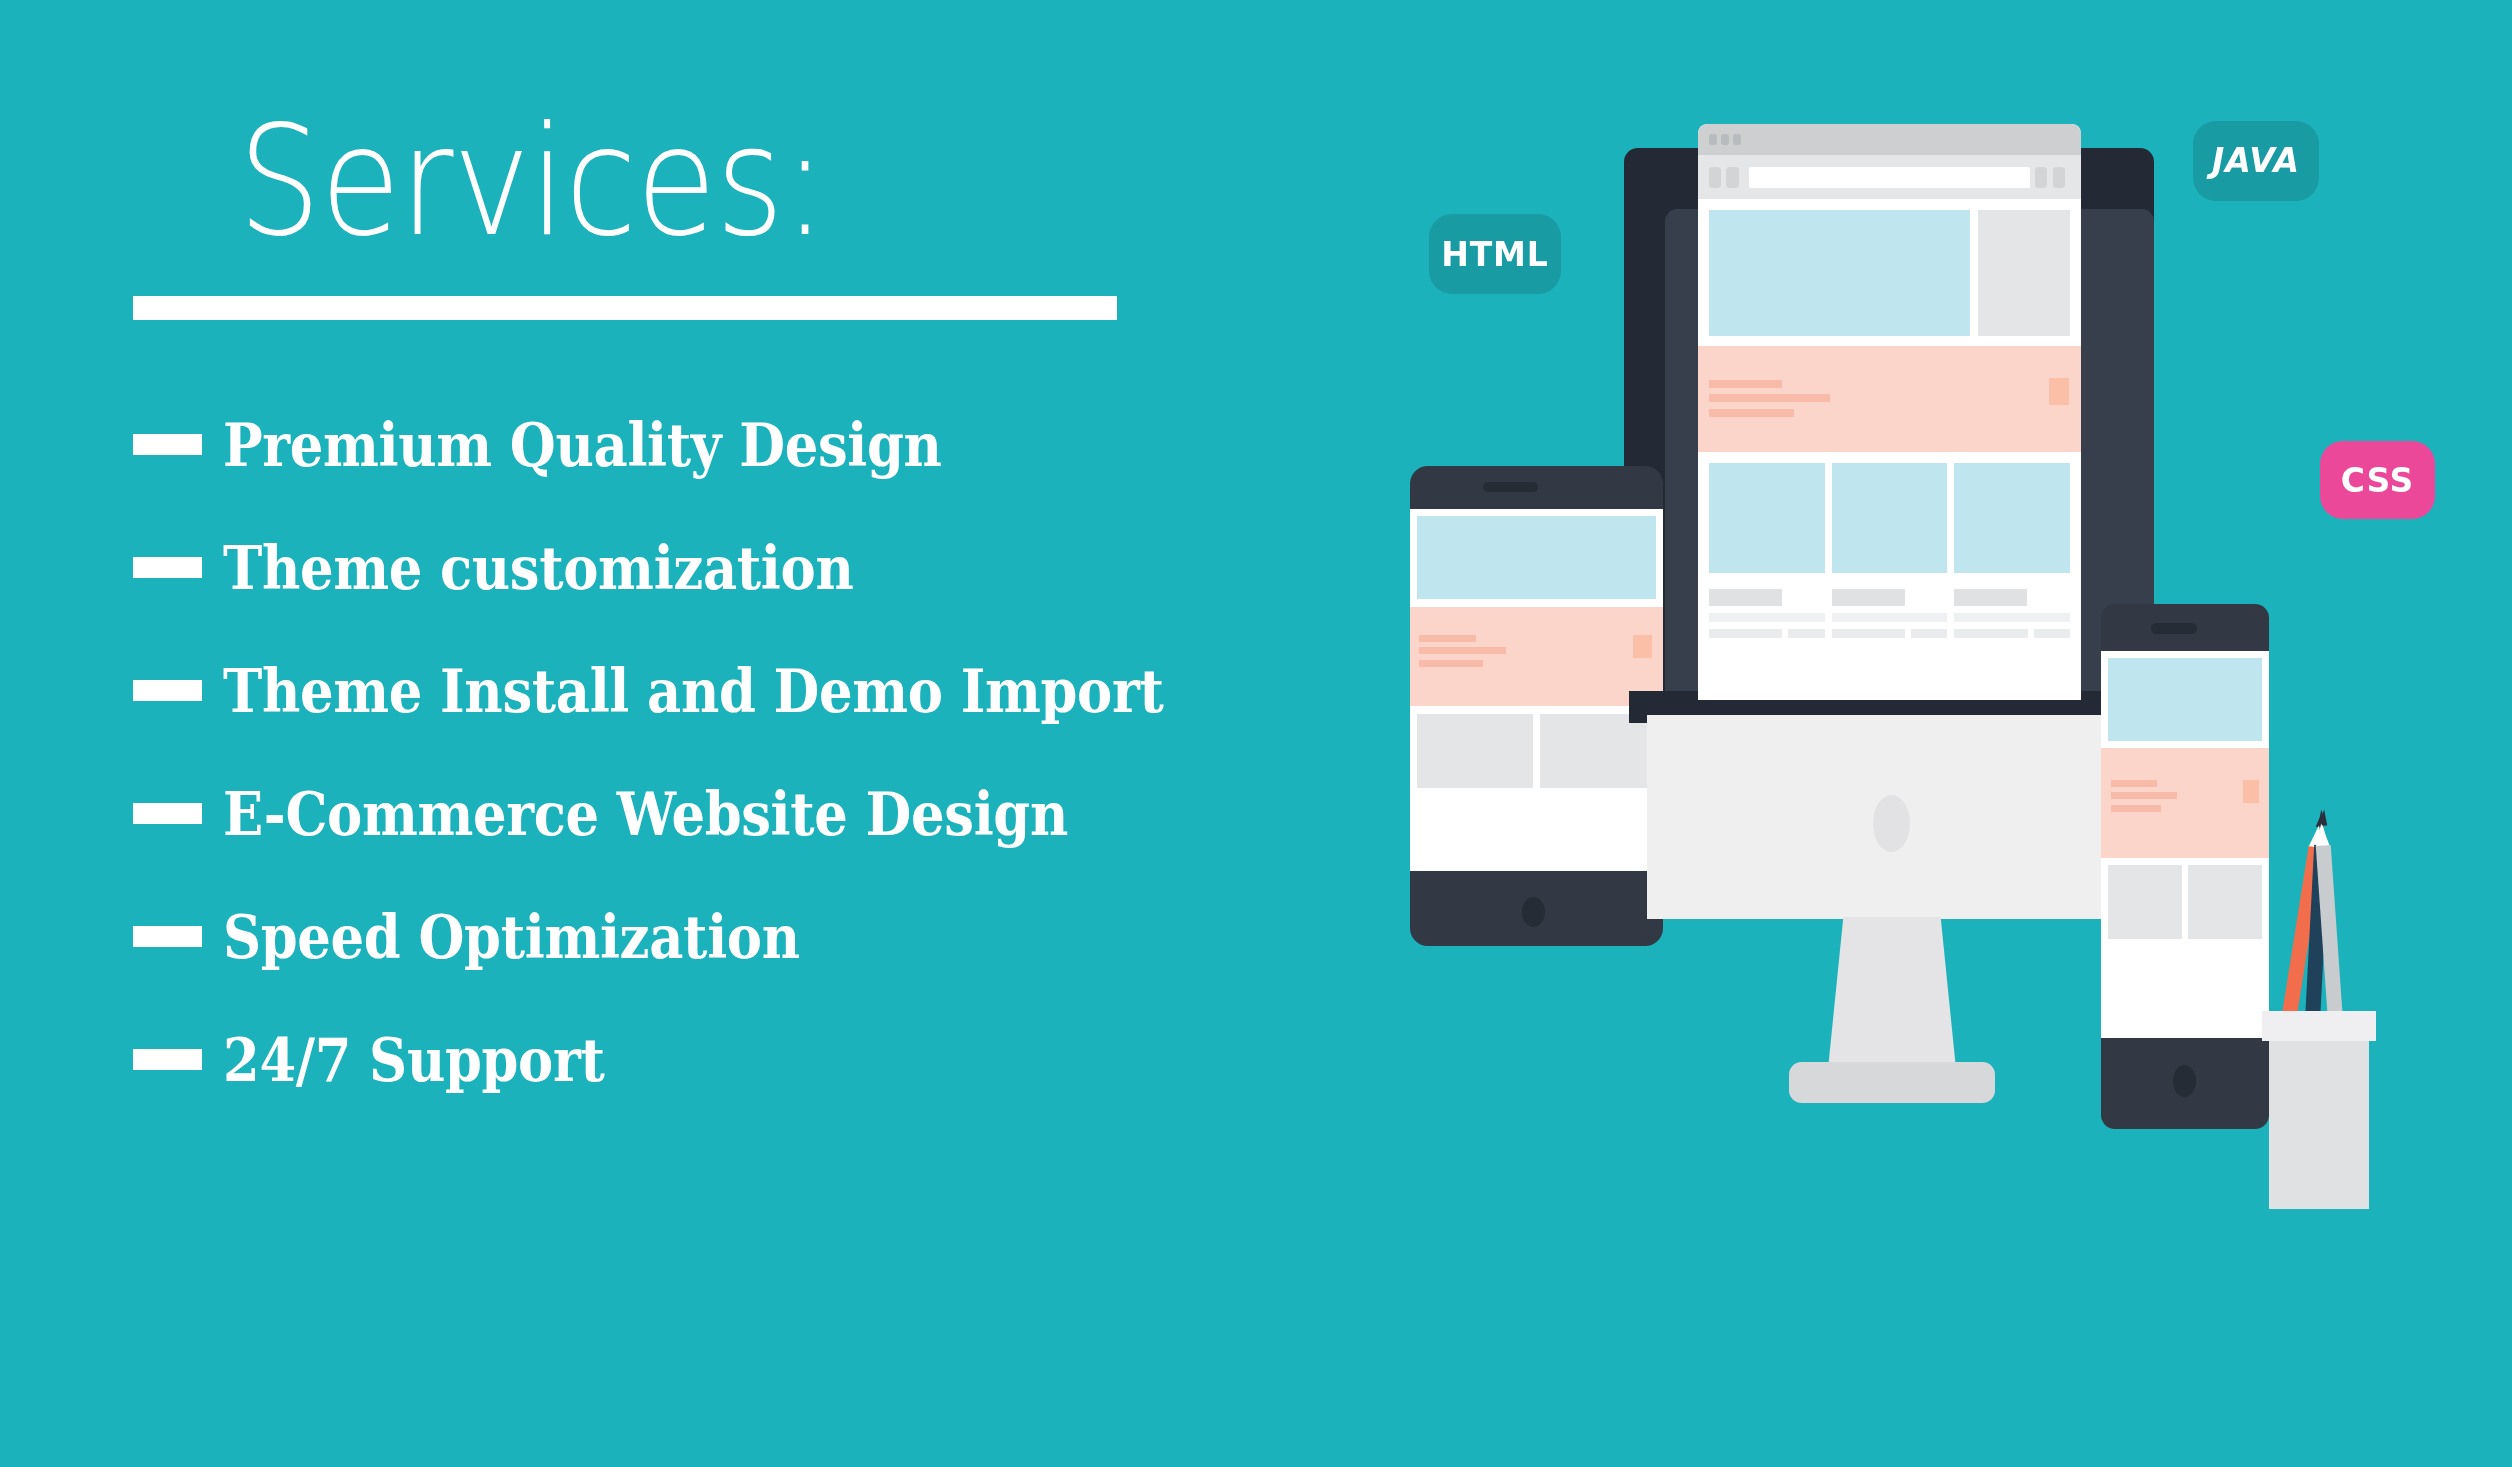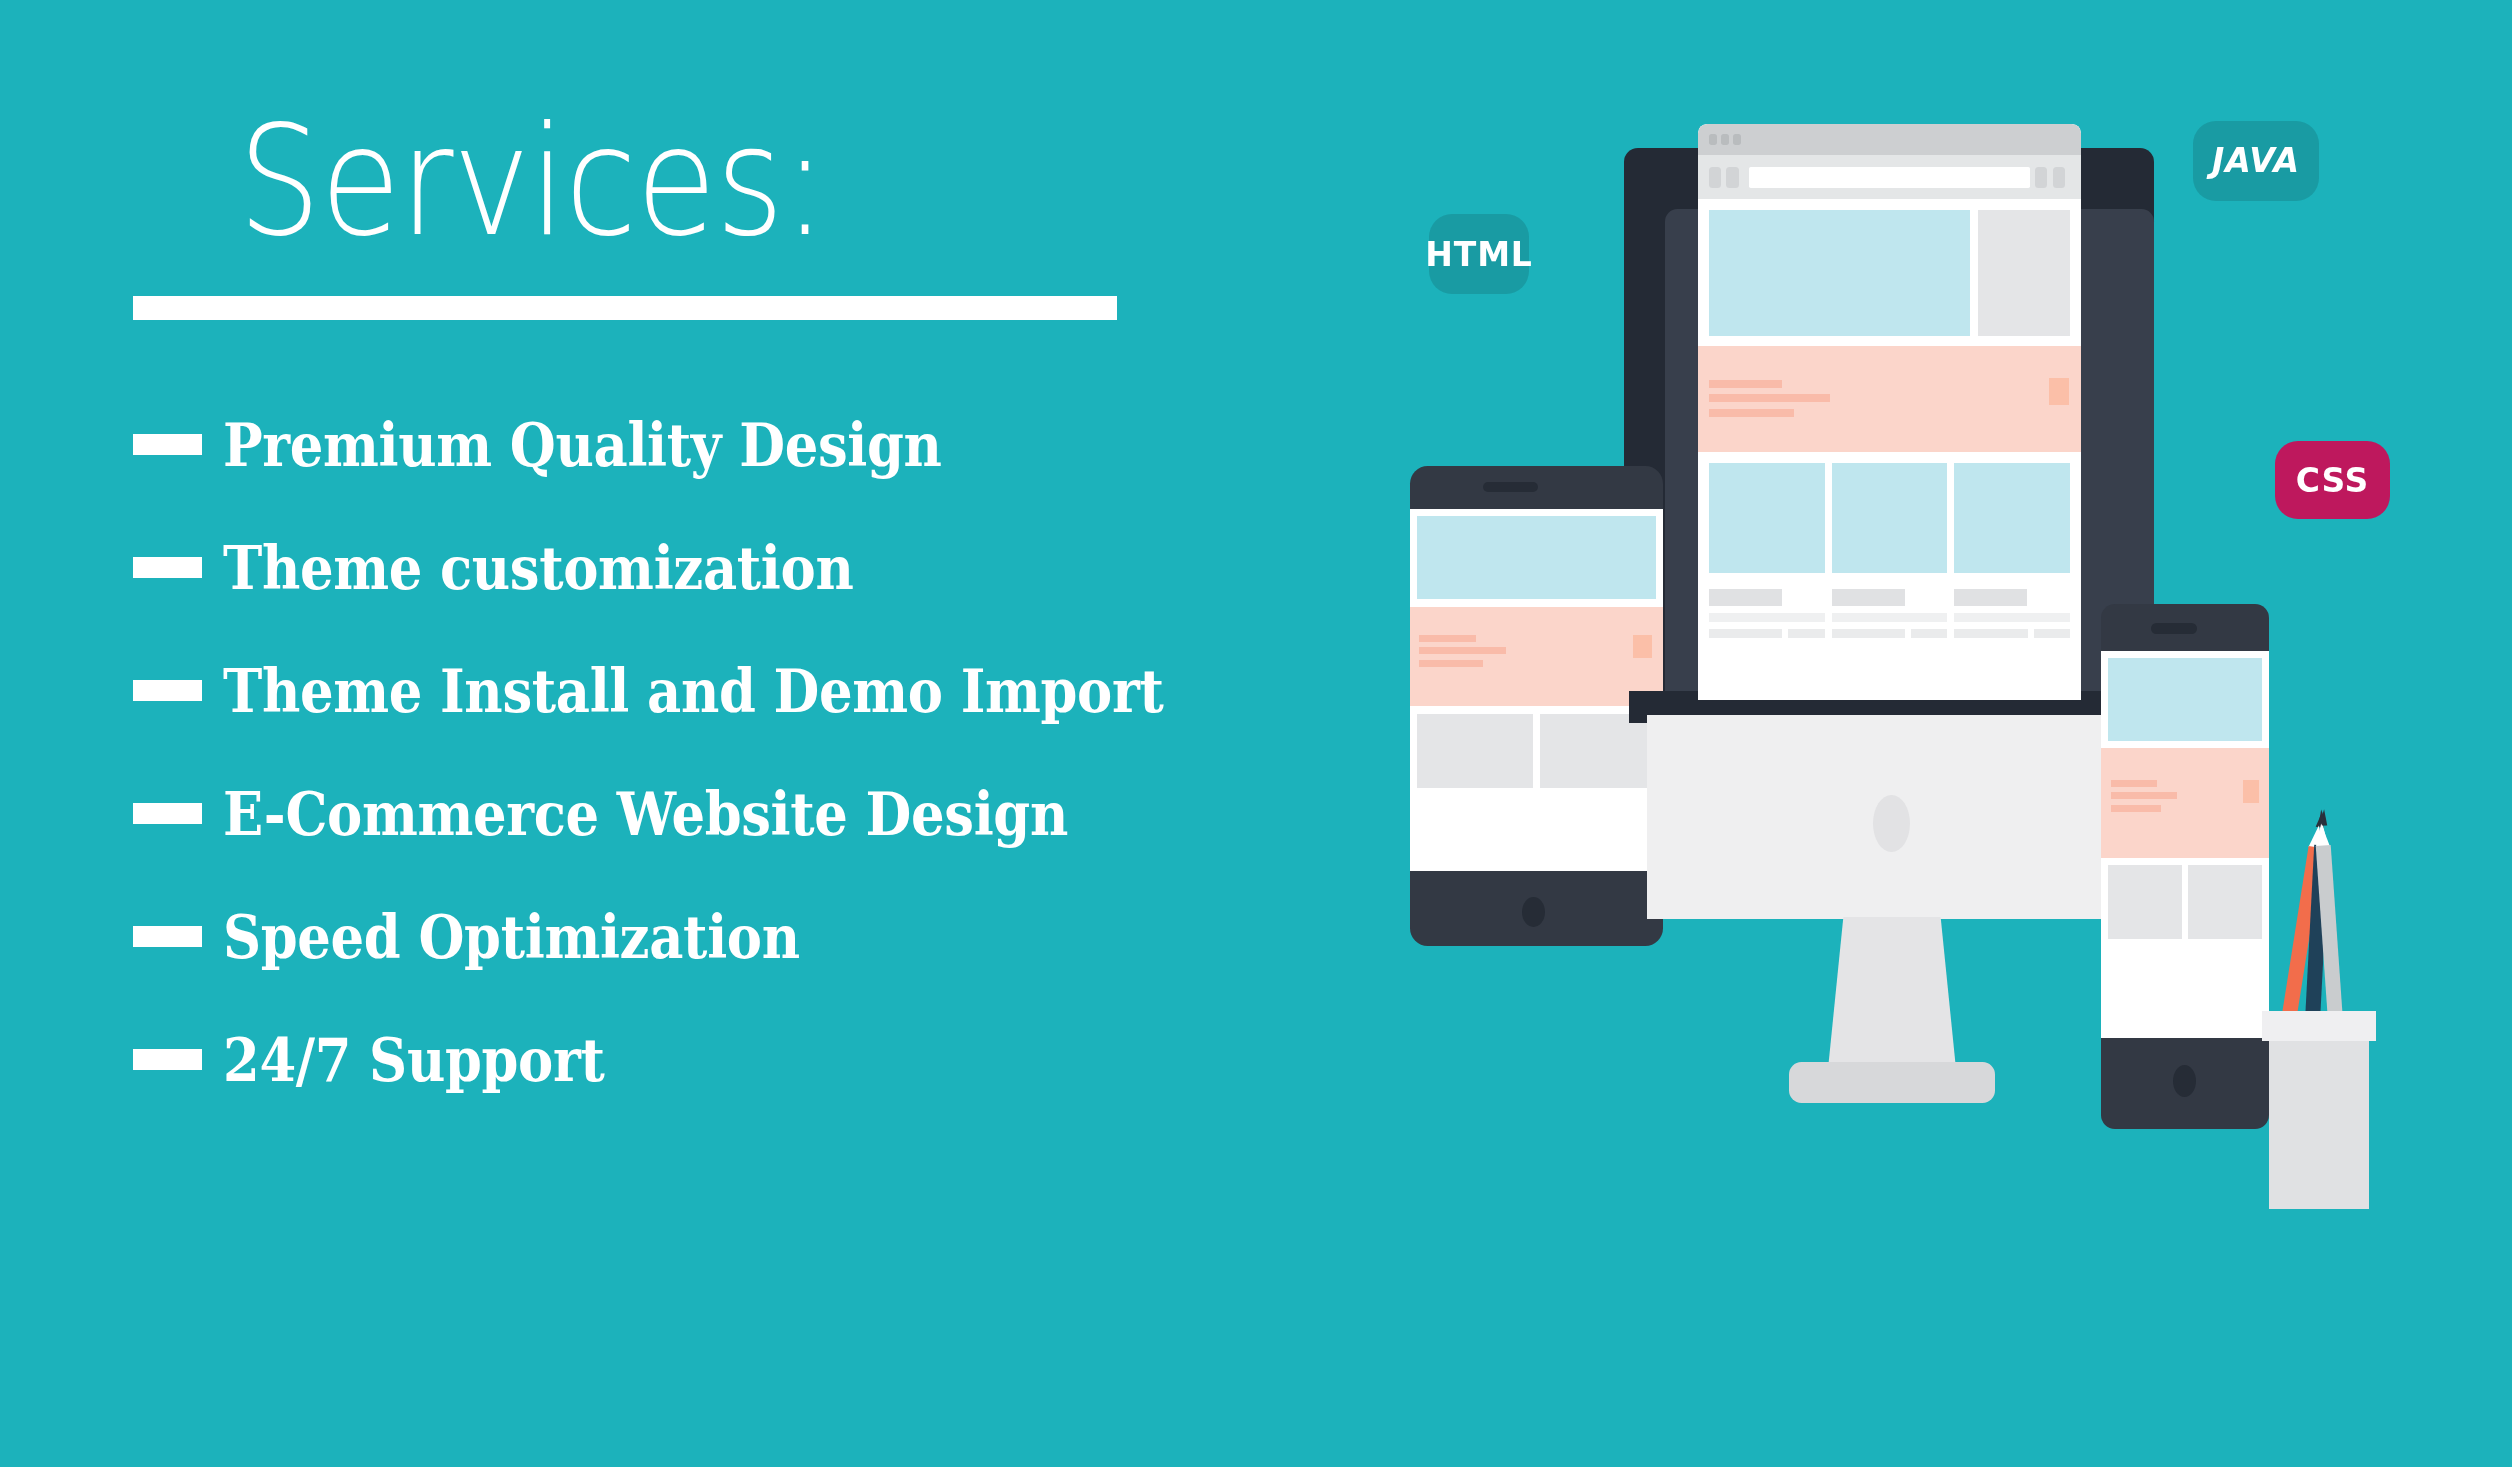--- a/index.html
+++ b/index.html
@@ -99,21 +99,21 @@
     border-radius: 23px;
     display: flex;
     align-items: center;
     justify-content: center;
     color: #FFFFFF;
     font-family: "DejaVu Sans", sans-serif;
     font-weight: bold;
     font-size: 33px;
     letter-spacing: 0.9px;
   }
-  #badge-html { left: 46px;  top: 90px; width: 100px; height: 80px; }
+  #badge-html { left: 46px;  top: 90px; width: 132px; height: 80px; }
   #badge-java { left: 810px; top: -3.5px;  width: 126px; height: 80px; font-style: italic; }
   #badge-css  { left: 892px; top: 317px; width: 115px; height: 78px; }
 
   
   #monitor-body {
     position: absolute;
     left: 241px;
     top: 24px;
     width: 530px;
     height: 578px;
@@ -585,18 +585,18 @@
 
   <div id="pencil-cup-body"></div>
   <div id="pencil-cup-rim"></div>
 
   <div id="badge-html" class="lang-badge" style="background: rgb(25, 155, 163);">
     <span>HTML</span>
   </div>
   <div id="badge-java" class="lang-badge" style="background: rgb(25, 155, 163);">
     <span>JAVA</span>
   </div>
-  <div id="badge-css" class="lang-badge" style="background: #be185d;">
+  <div id="badge-css" class="lang-badge" style="background: #ec4899; margin-left: 45px;">
     <span>CSS</span>
   </div>
 
 </div>
 
 
 </body></html>

